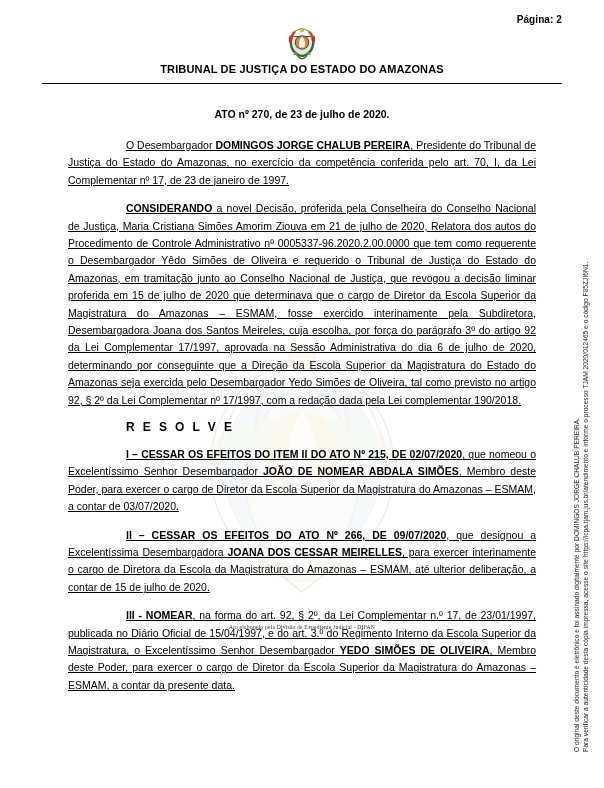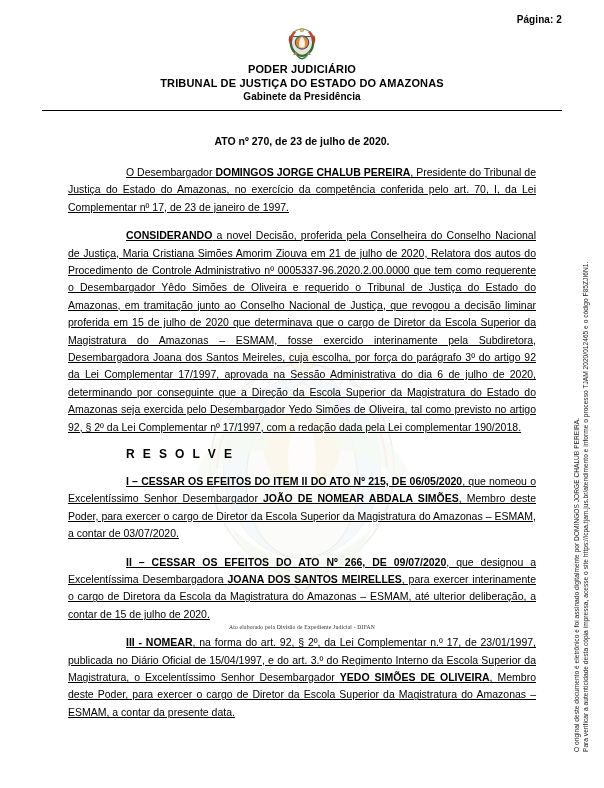--- a/index.html
+++ b/index.html
@@ -195,39 +195,37 @@
           <circle cx="15" cy="13.6" r="1.5" fill="#f7f4ea"></circle>
           <path d="M3 9 C1 12 1.5 16 3.5 18 L5.5 14 C4.5 12 3.6 10.4 3 9 Z" fill="#b23b2e"></path>
           <path d="M27 9 C29 12 28.5 16 26.5 18 L24.5 14 C25.5 12 26.4 10.4 27 9 Z" fill="#b23b2e"></path>
           <path d="M7 5 C5 7 3.6 9 3 11 L5.5 12.5 C6.4 10 7.5 7.8 9 6 Z" fill="#c44a35"></path>
           <path d="M23 5 C25 7 26.4 9 27 11 L24.5 12.5 C23.6 10 22.5 7.8 21 6 Z" fill="#c44a35"></path>
           <path d="M8 27 C10.5 30 13 31.6 15 32 C17 31.6 19.5 30 22 27 L20 30.6 C18 32.6 16.5 33.4 15 33.6 C13.5 33.4 12 32.6 10 30.6 Z" fill="#2f6b3a"></path>
           <path d="M9 25 L6 29 L10 29 Z" fill="#9a8f4a"></path>
           <path d="M21 25 L24 29 L20 29 Z" fill="#9a8f4a"></path>
         </g>
       </svg>
-      <div class="header-line">PODER JUDICIÁRIO</div>
       <div class="header-line">TRIBUNAL DE JUSTIÇA DO ESTADO DO AMAZONAS</div>
-      <div class="header-line sub">Gabinete da Presidência</div>
       <div class="header-rule"></div>
     </div>
 
     <div class="body-area">
 
       <p class="doc center">ATO nº 270, de 23 de julho de 2020.</p>
 
       <p class="doc indent"><span>O Desembargador </span><b>DOMINGOS JORGE CHALUB PEREIRA</b><span>, Presidente do Tribunal de Justiça do Estado do Amazonas, no exercício da competência conferida pelo art. 70, I, da Lei Complementar nº 17, de 23 de janeiro de 1997.</span></p>
 
       <p class="doc indent"><b>CONSIDERANDO</b><span> a novel Decisão, proferida pela Conselheira do Conselho Nacional de Justiça, Maria Cristiana Simões Amorim Ziouva em 21 de julho de 2020, Relatora dos autos do Procedimento de Controle Administrativo nº 0005337-96.2020.2.00.0000 que tem como requerente o Desembargador Yêdo Simões de Oliveira e requerido o Tribunal de Justiça do Estado do Amazonas, em tramitação junto ao Conselho Nacional de Justiça, que revogou a decisão liminar proferida em 15 de julho de 2020 que determinava que o cargo de Diretor da Escola Superior da Magistratura do Amazonas – ESMAM, fosse exercido interinamente pela Subdiretora, Desembargadora Joana dos Santos Meireles, cuja escolha, por força do parágrafo 3º do artigo 92 da Lei Complementar 17/1997, aprovada na Sessão Administrativa do dia 6 de julho de 2020, determinando por conseguinte que a Direção da Escola Superior da Magistratura do Estado do Amazonas seja exercida pelo Desembargador Yedo Simões de Oliveira, tal como previsto no artigo 92, § 2º da Lei Complementar nº 17/1997, com a redação dada pela Lei complementar 190/2018.</span></p>
 
       <div class="resolve">R E S O L V E</div>
 
-      <p class="doc indent"><b>I – CESSAR OS EFEITOS DO ITEM II DO ATO Nº 215, DE 06/05/2020</b><span>, que nomeou o Excelentíssimo Senhor Desembargador </span><b>JOÃO DE NOMEAR ABDALA SIMÕES</b><span>, Membro deste Poder, para exercer o cargo de Diretor da Escola Superior da Magistratura do Amazonas – ESMAM, a contar de 03/07/2020.</span></p>
-
-      <p class="doc indent"><b>II – CESSAR OS EFEITOS DO ATO Nº 266, DE 09/07/2020</b><span>, que designou a Excelentíssima Desembargadora </span><b>JOANA DOS SANTOS MEIRELLES</b><span>, para exercer interinamente o cargo de Diretora da Escola da Magistratura do Amazonas – ESMAM, até ulterior deliberação, a contar de 15 de julho de 2020.</span></p>
+      <p class="doc indent"><b>I – CESSAR OS EFEITOS DO ITEM II DO ATO Nº 215, DE 02/07/2020</b><span>, que nomeou o Excelentíssimo Senhor Desembargador </span><b>JOÃO DE NOMEAR ABDALA SIMÕES</b><span>, Membro deste Poder, para exercer o cargo de Diretor da Escola Superior da Magistratura do Amazonas – ESMAM, a contar de 03/07/2020.</span></p>
+
+      <p class="doc indent"><b>II – CESSAR OS EFEITOS DO ATO Nº 266, DE 09/07/2020</b><span>, que designou a Excelentíssima Desembargadora </span><b>JOANA DOS CESSAR MEIRELLES</b><span>, para exercer interinamente o cargo de Diretora da Escola da Magistratura do Amazonas – ESMAM, até ulterior deliberação, a contar de 15 de julho de 2020.</span></p>
 
       <p class="doc indent"><b>III - NOMEAR</b><span>, na forma do art. 92, § 2º, da Lei Complementar n.º 17, de 23/01/1997, publicada no Diário Oficial de 15/04/1997, e do art. 3.º do Regimento Interno da Escola Superior da Magistratura, o Excelentíssimo Senhor Desembargador </span><b>YEDO SIMÕES DE OLIVEIRA</b><span>, Membro deste Poder, para exercer o cargo de Diretor da Escola Superior da Magistratura do Amazonas – ESMAM, a contar da presente data.</span></p>
 
     </div>
   </div>
 
   <div class="side-note">
     <div class="side-note-inner side-line-1">O original deste documento é eletrônico e foi assinado digitalmente por DOMINGOS JORGE CHALUB PEREIRA.</div>
     <div class="side-note-inner side-line-2">Para verificar a autenticidade desta cópia impressa, acesse o site https://icpa.tjam.jus.br/atendimento e informe o processo TJAM 2020/012465 e o código F85ZJI6N1.</div>
   </div>

